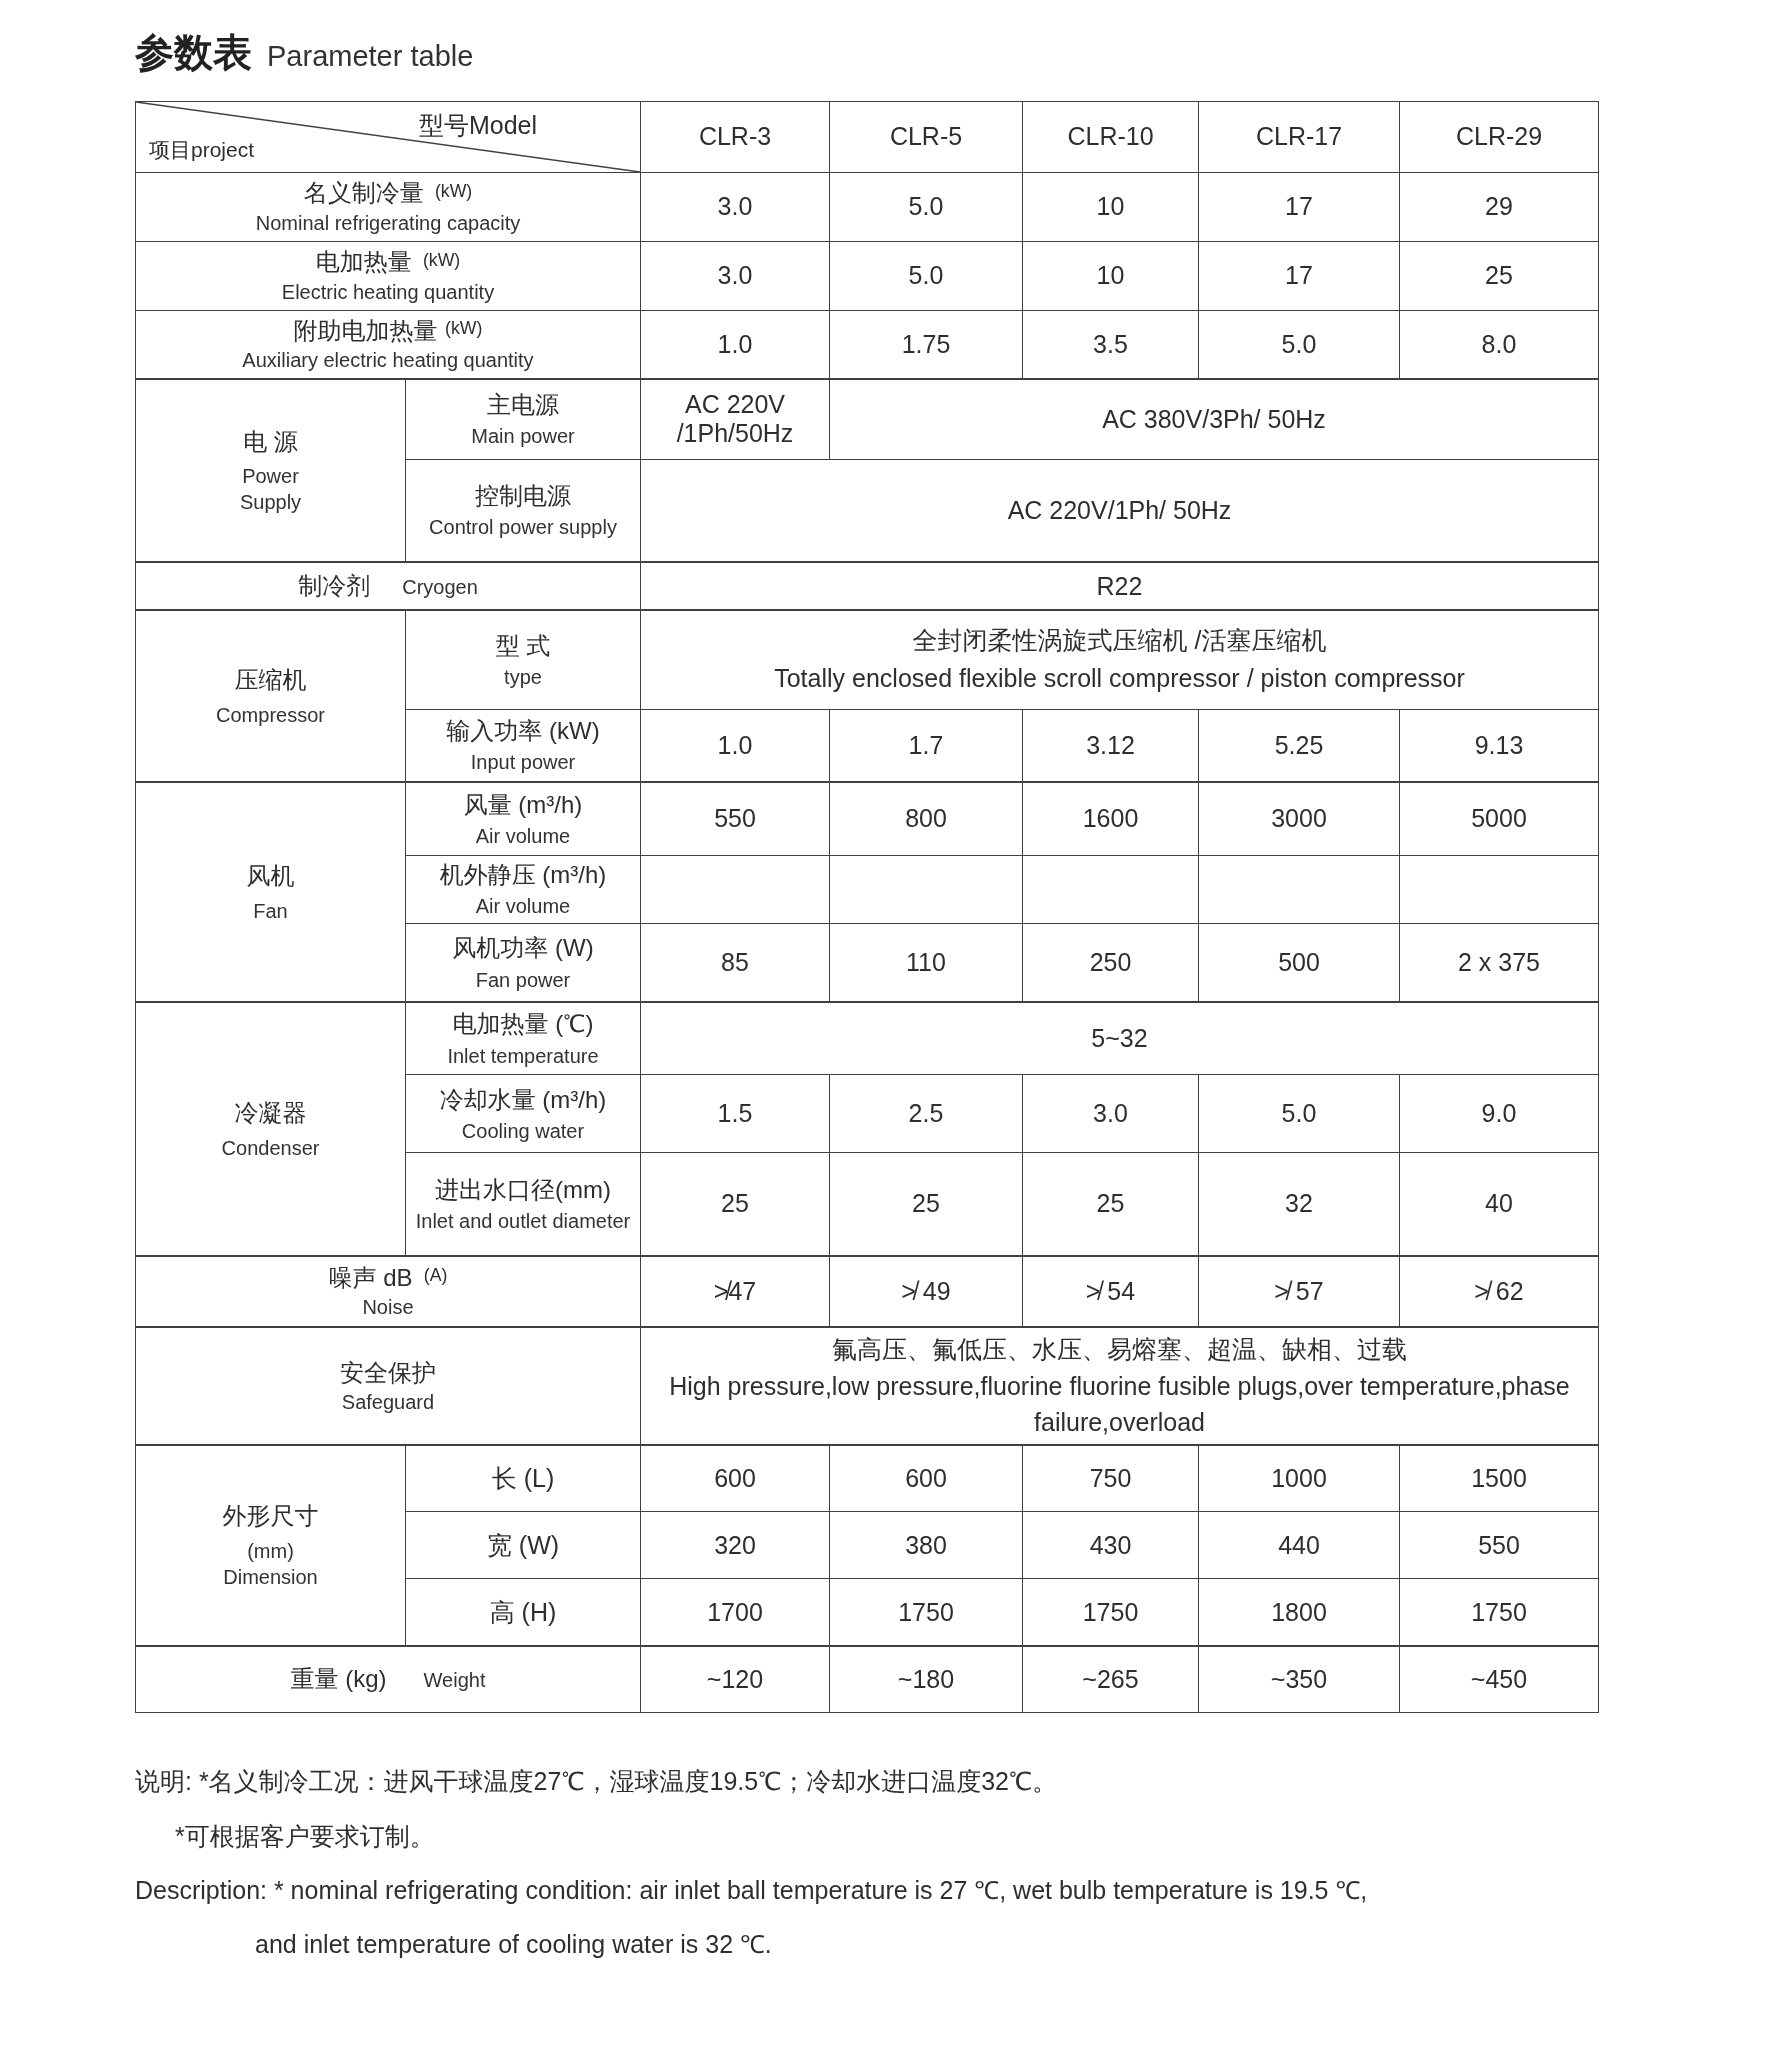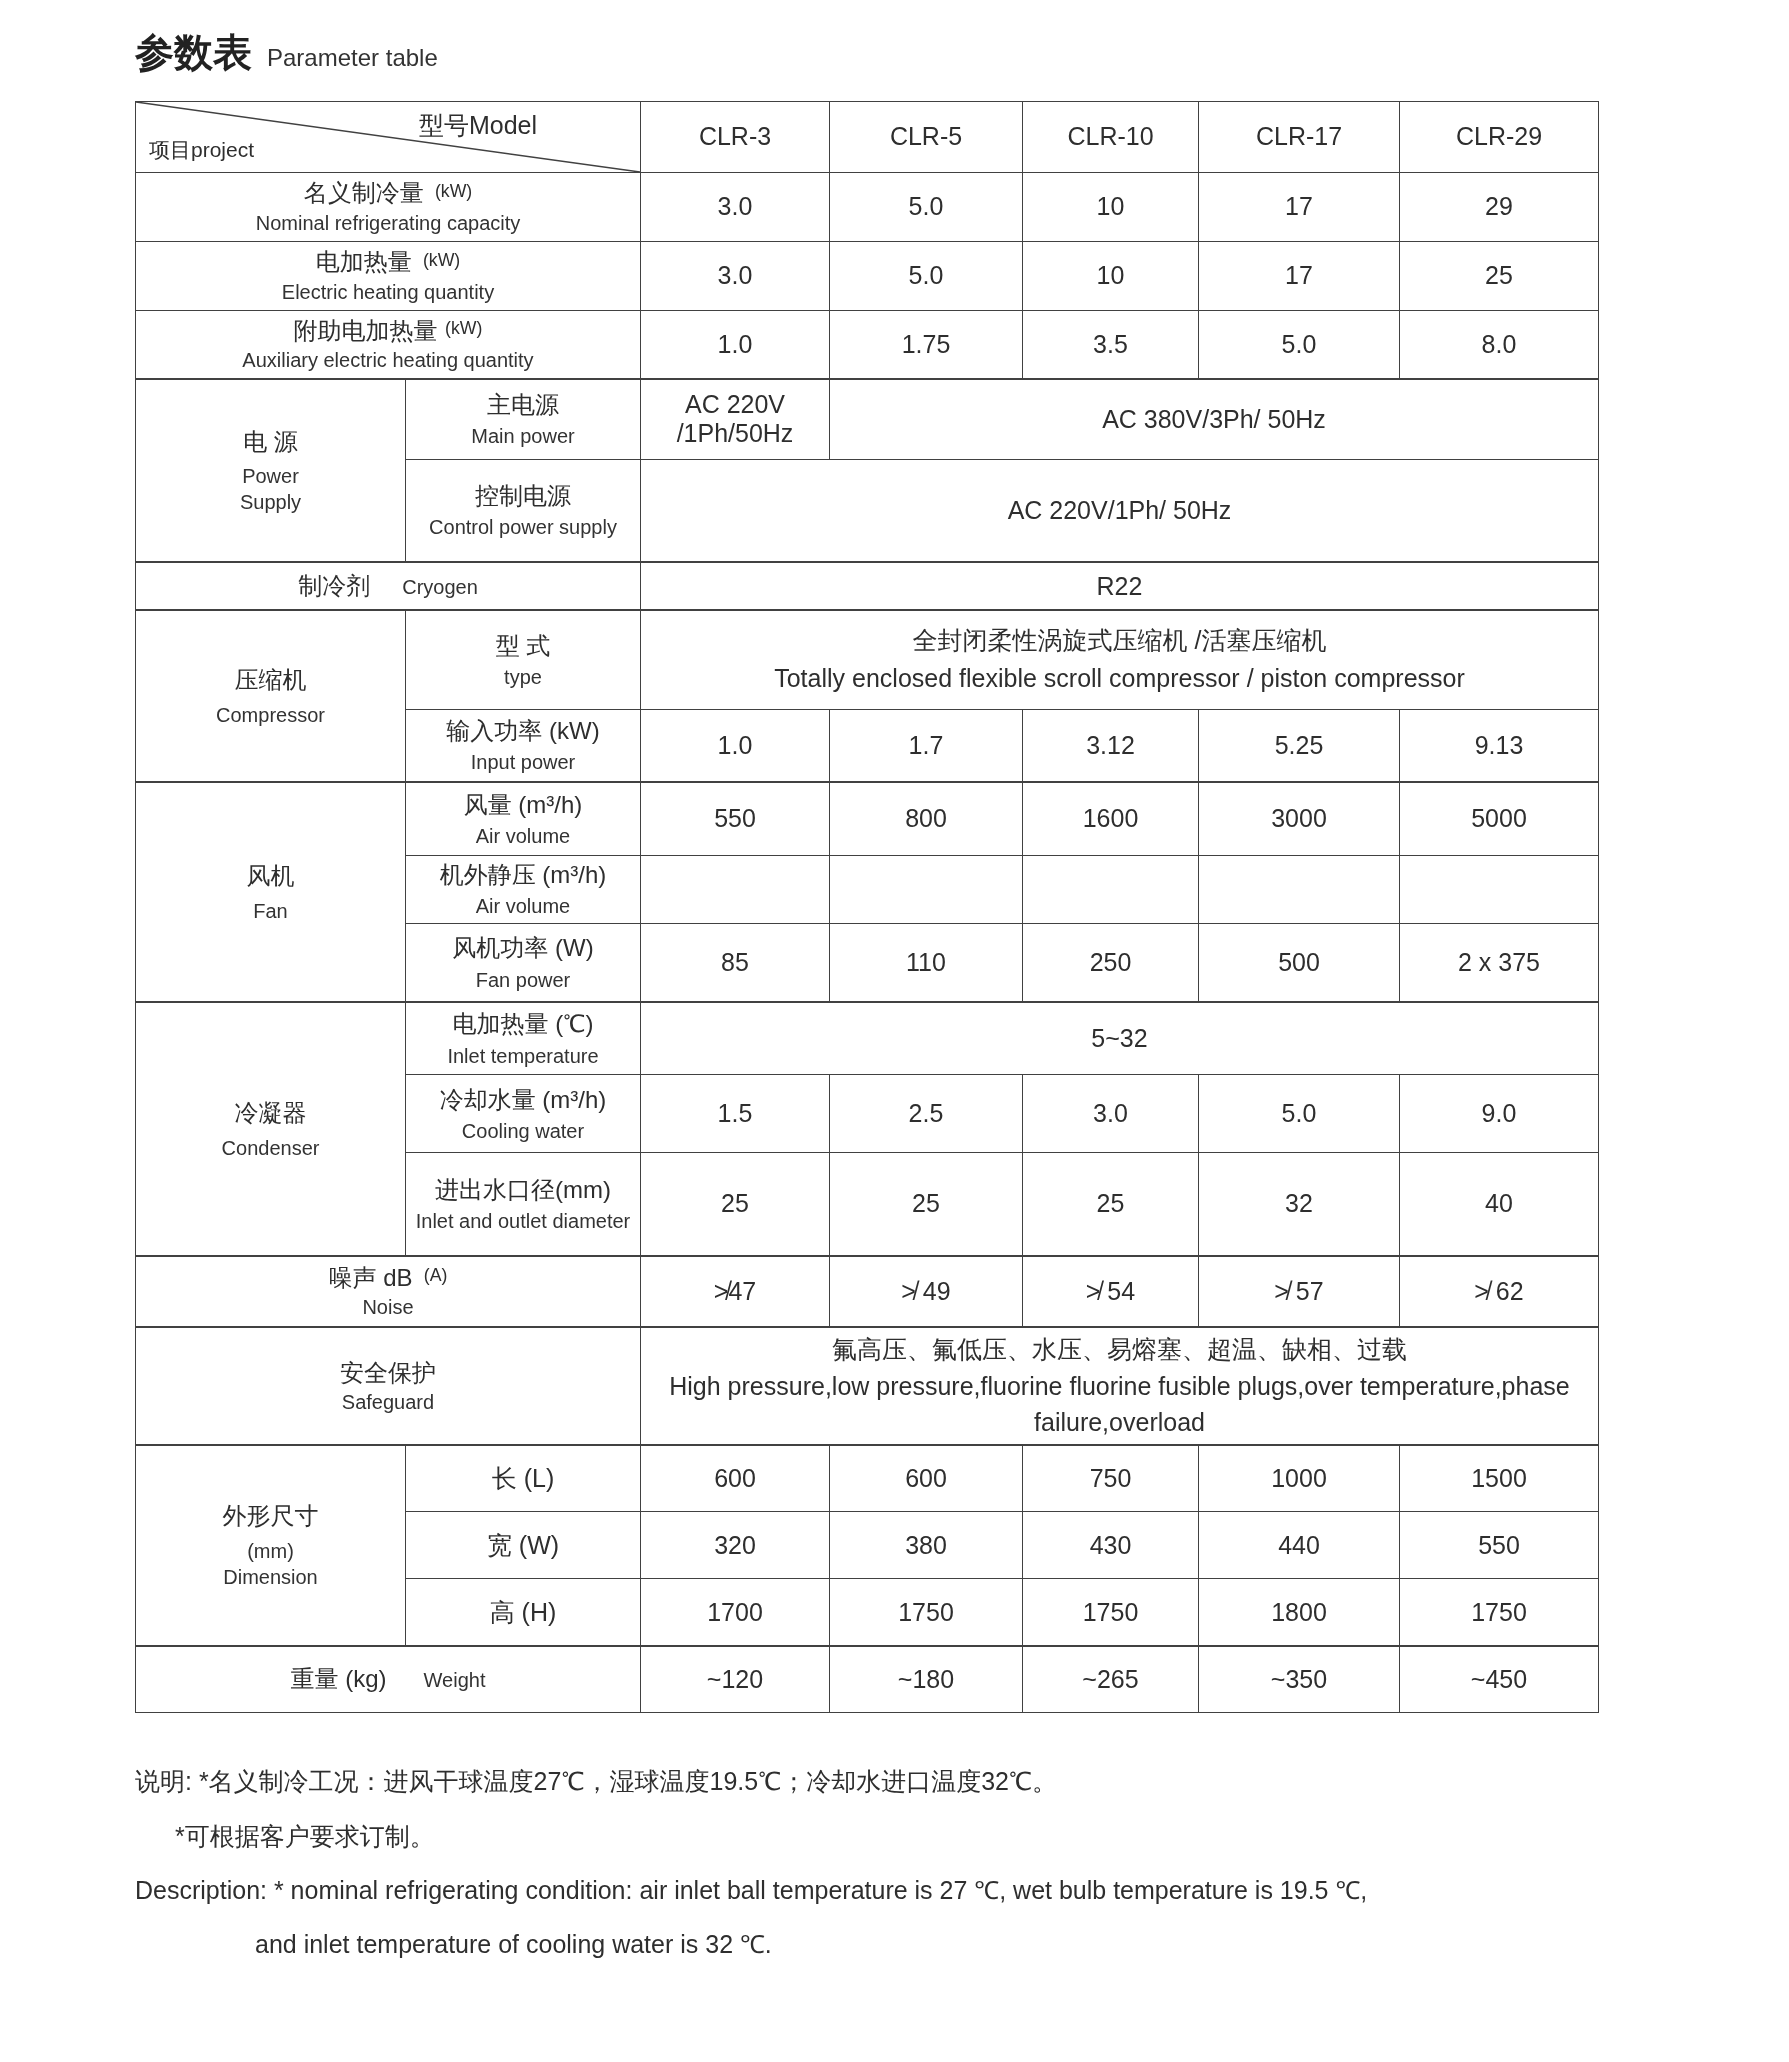--- a/index.html
+++ b/index.html
@@ -4,21 +4,21 @@
 <style>
   html,body{margin:0;padding:0;background:#ffffff;}
   body{
     width:1790px;min-height:2062px;
     font-family:"Liberation Sans", sans-serif;
     color:#303030;
     -webkit-font-smoothing:antialiased;
   }
   .page-title{margin:26px 0 20.5px 135px;display:flex;align-items:baseline;}
   .title-zh{font-size:39px;font-weight:600;color:#222;text-align:center;}
-  .title-en{font-size:24px;color:#333;margin-left:15px;font-weight:400;}
+  .title-en{font-size:29px;color:#333;margin-left:15px;font-weight:400;}
 
   table.param{border-collapse:collapse;table-layout:fixed;width:1456px;margin-left:135px;}
   table.param td{
     border:1.9px solid #414141;
     text-align:center;vertical-align:middle;
     padding:3.7px 5.6px;font-size:25px;color:#2e2e2e;
     overflow:hidden;
   }
   tr.sec td{border-top-width:2.8px;}
 

